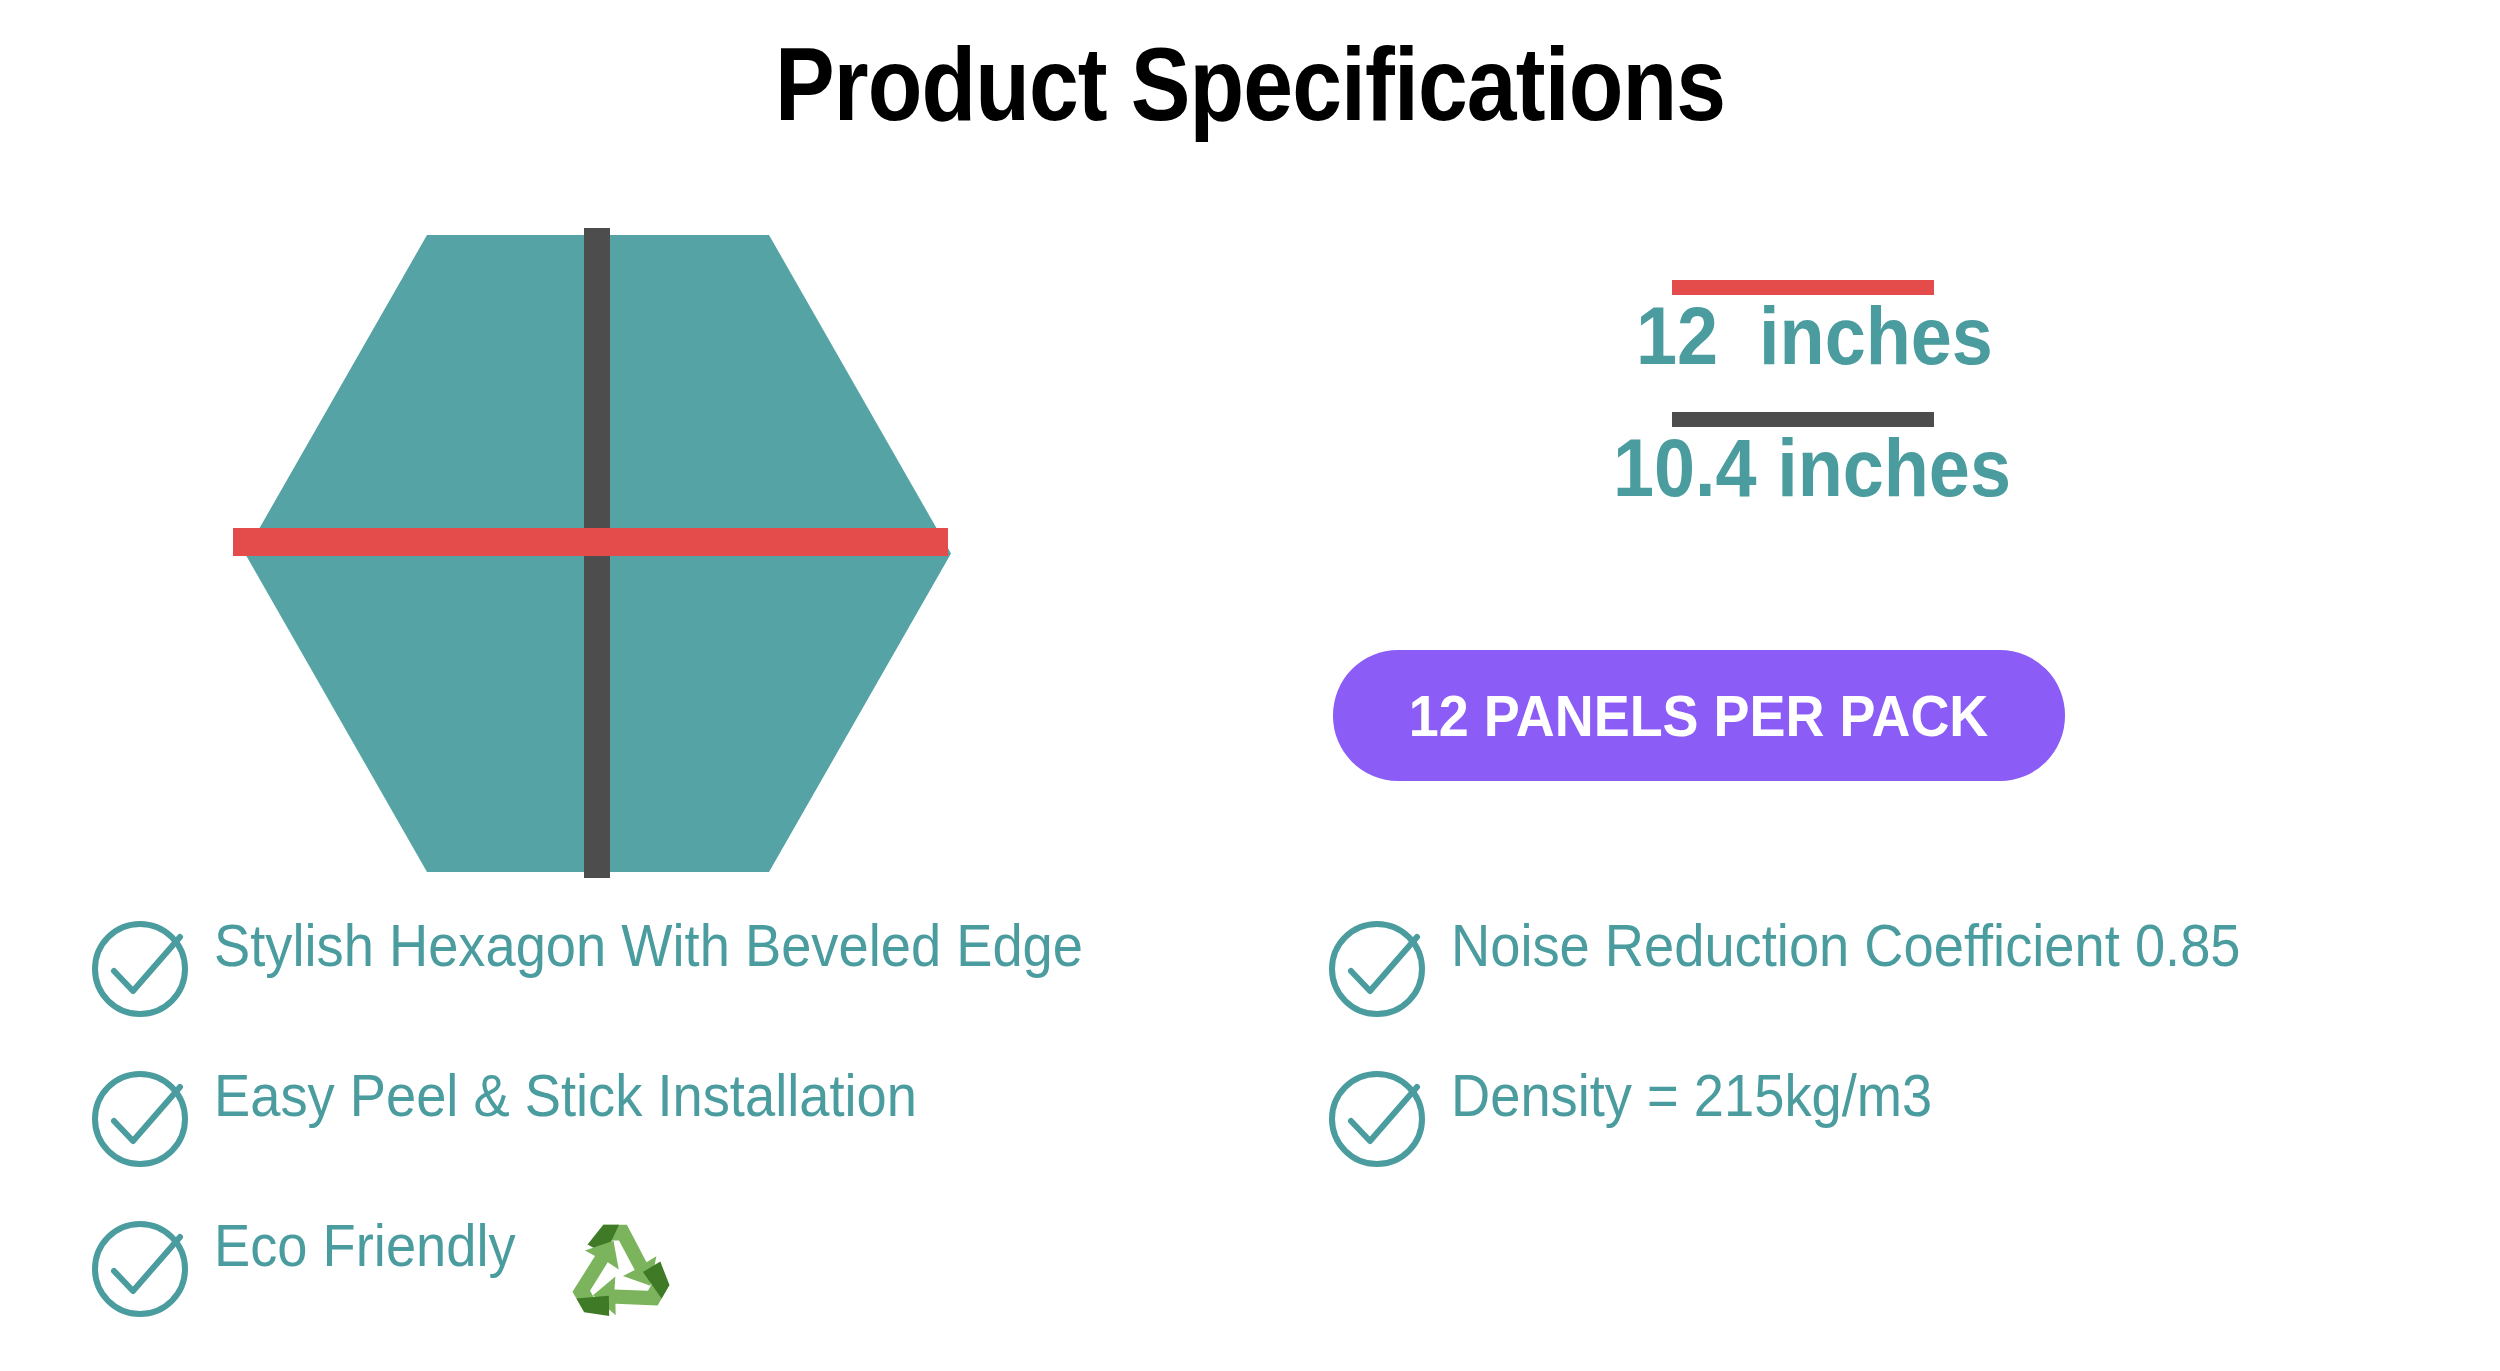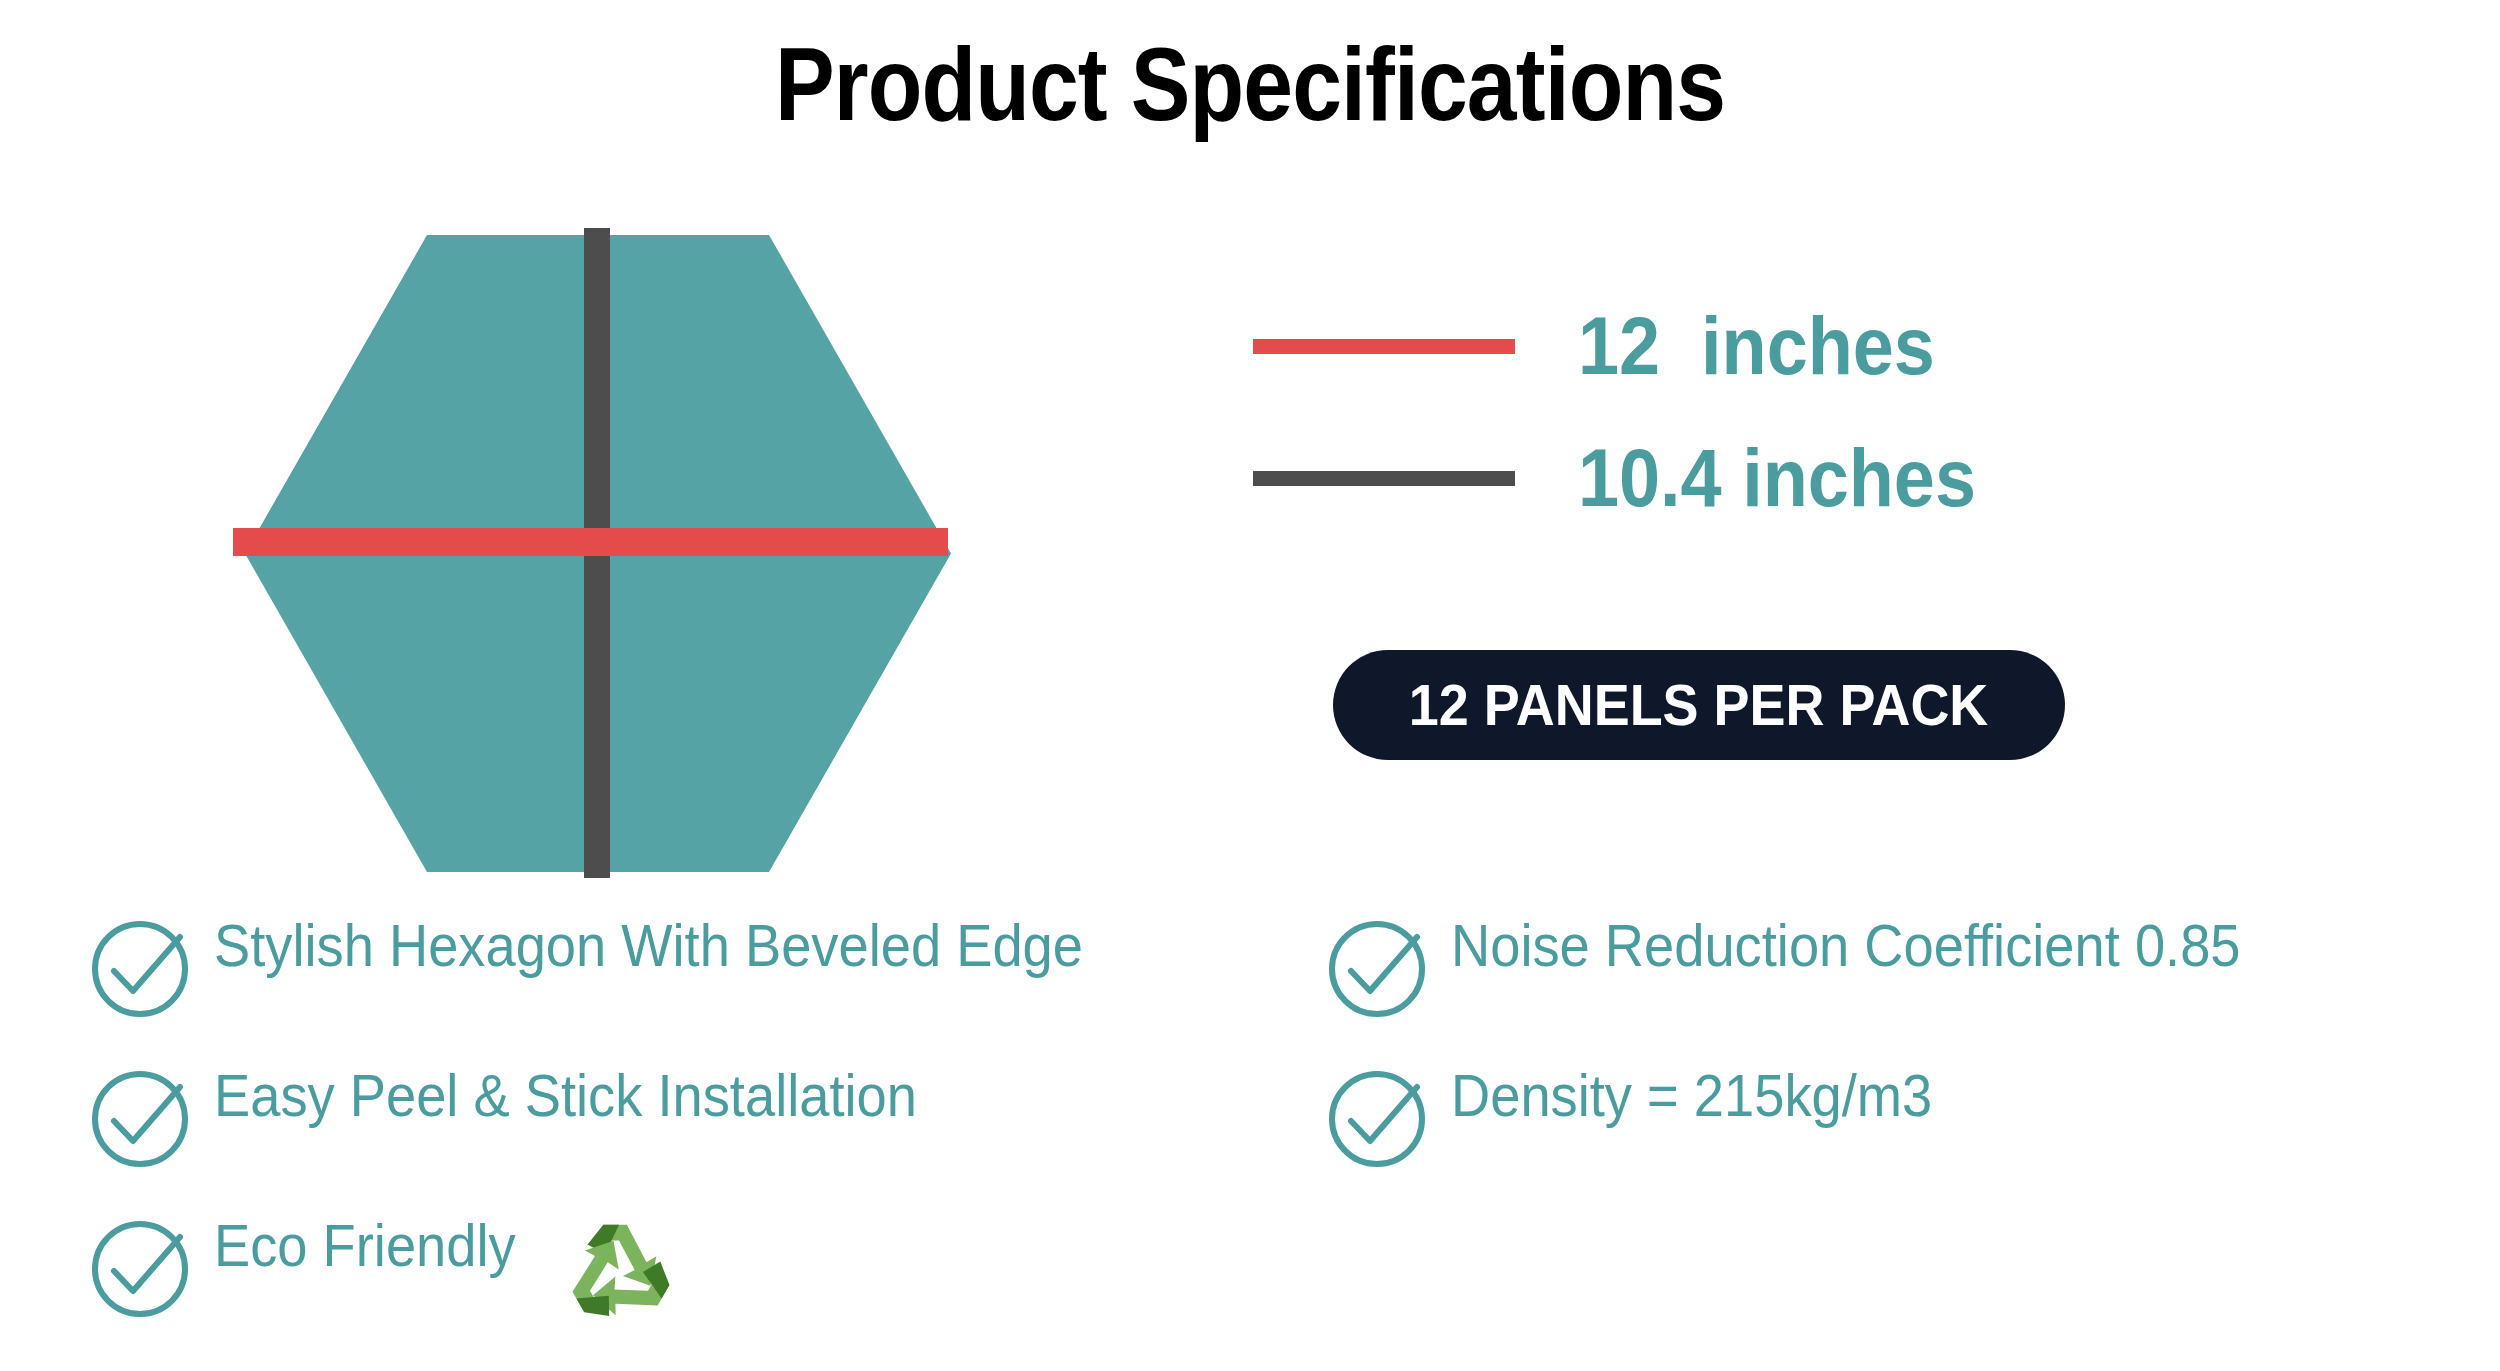--- a/index.html
+++ b/index.html
@@ -72,20 +72,21 @@
   .legend {
     position: absolute;
     left: 1253px;
     top: 280px;
     width: 1100px;
   }
   .legend-row {
     display: flex;
     align-items: center;
     height: 132px;
+    flex-direction: column;
   }
   .legend-swatch {
     width: 262px;
     height: 15px;
     flex: 0 0 auto;
   }
   .legend-swatch.red { background: #e44b4b; }
   .legend-swatch.gray { background: #4d4d4d; }
   .legend-label {
     margin-left: 63px;
@@ -98,23 +99,23 @@
     transform: scaleX(0.90);
     transform-origin: left center;
   }
 
   
   .badge {
     position: absolute;
     left: 1333px;
     top: 650px;
     width: 732px;
-    height: 110px;
+    height: 131px;
     border-radius: 65px;
-    background: #0f172a;
+    background: #8b5cf6;
     display: flex;
     align-items: center;
     justify-content: center;
   }
   .badge-text {
     font-family: "Liberation Sans", sans-serif;
     font-weight: bold;
     font-size: 58px;
     line-height: 58px;
     letter-spacing: 0px;

